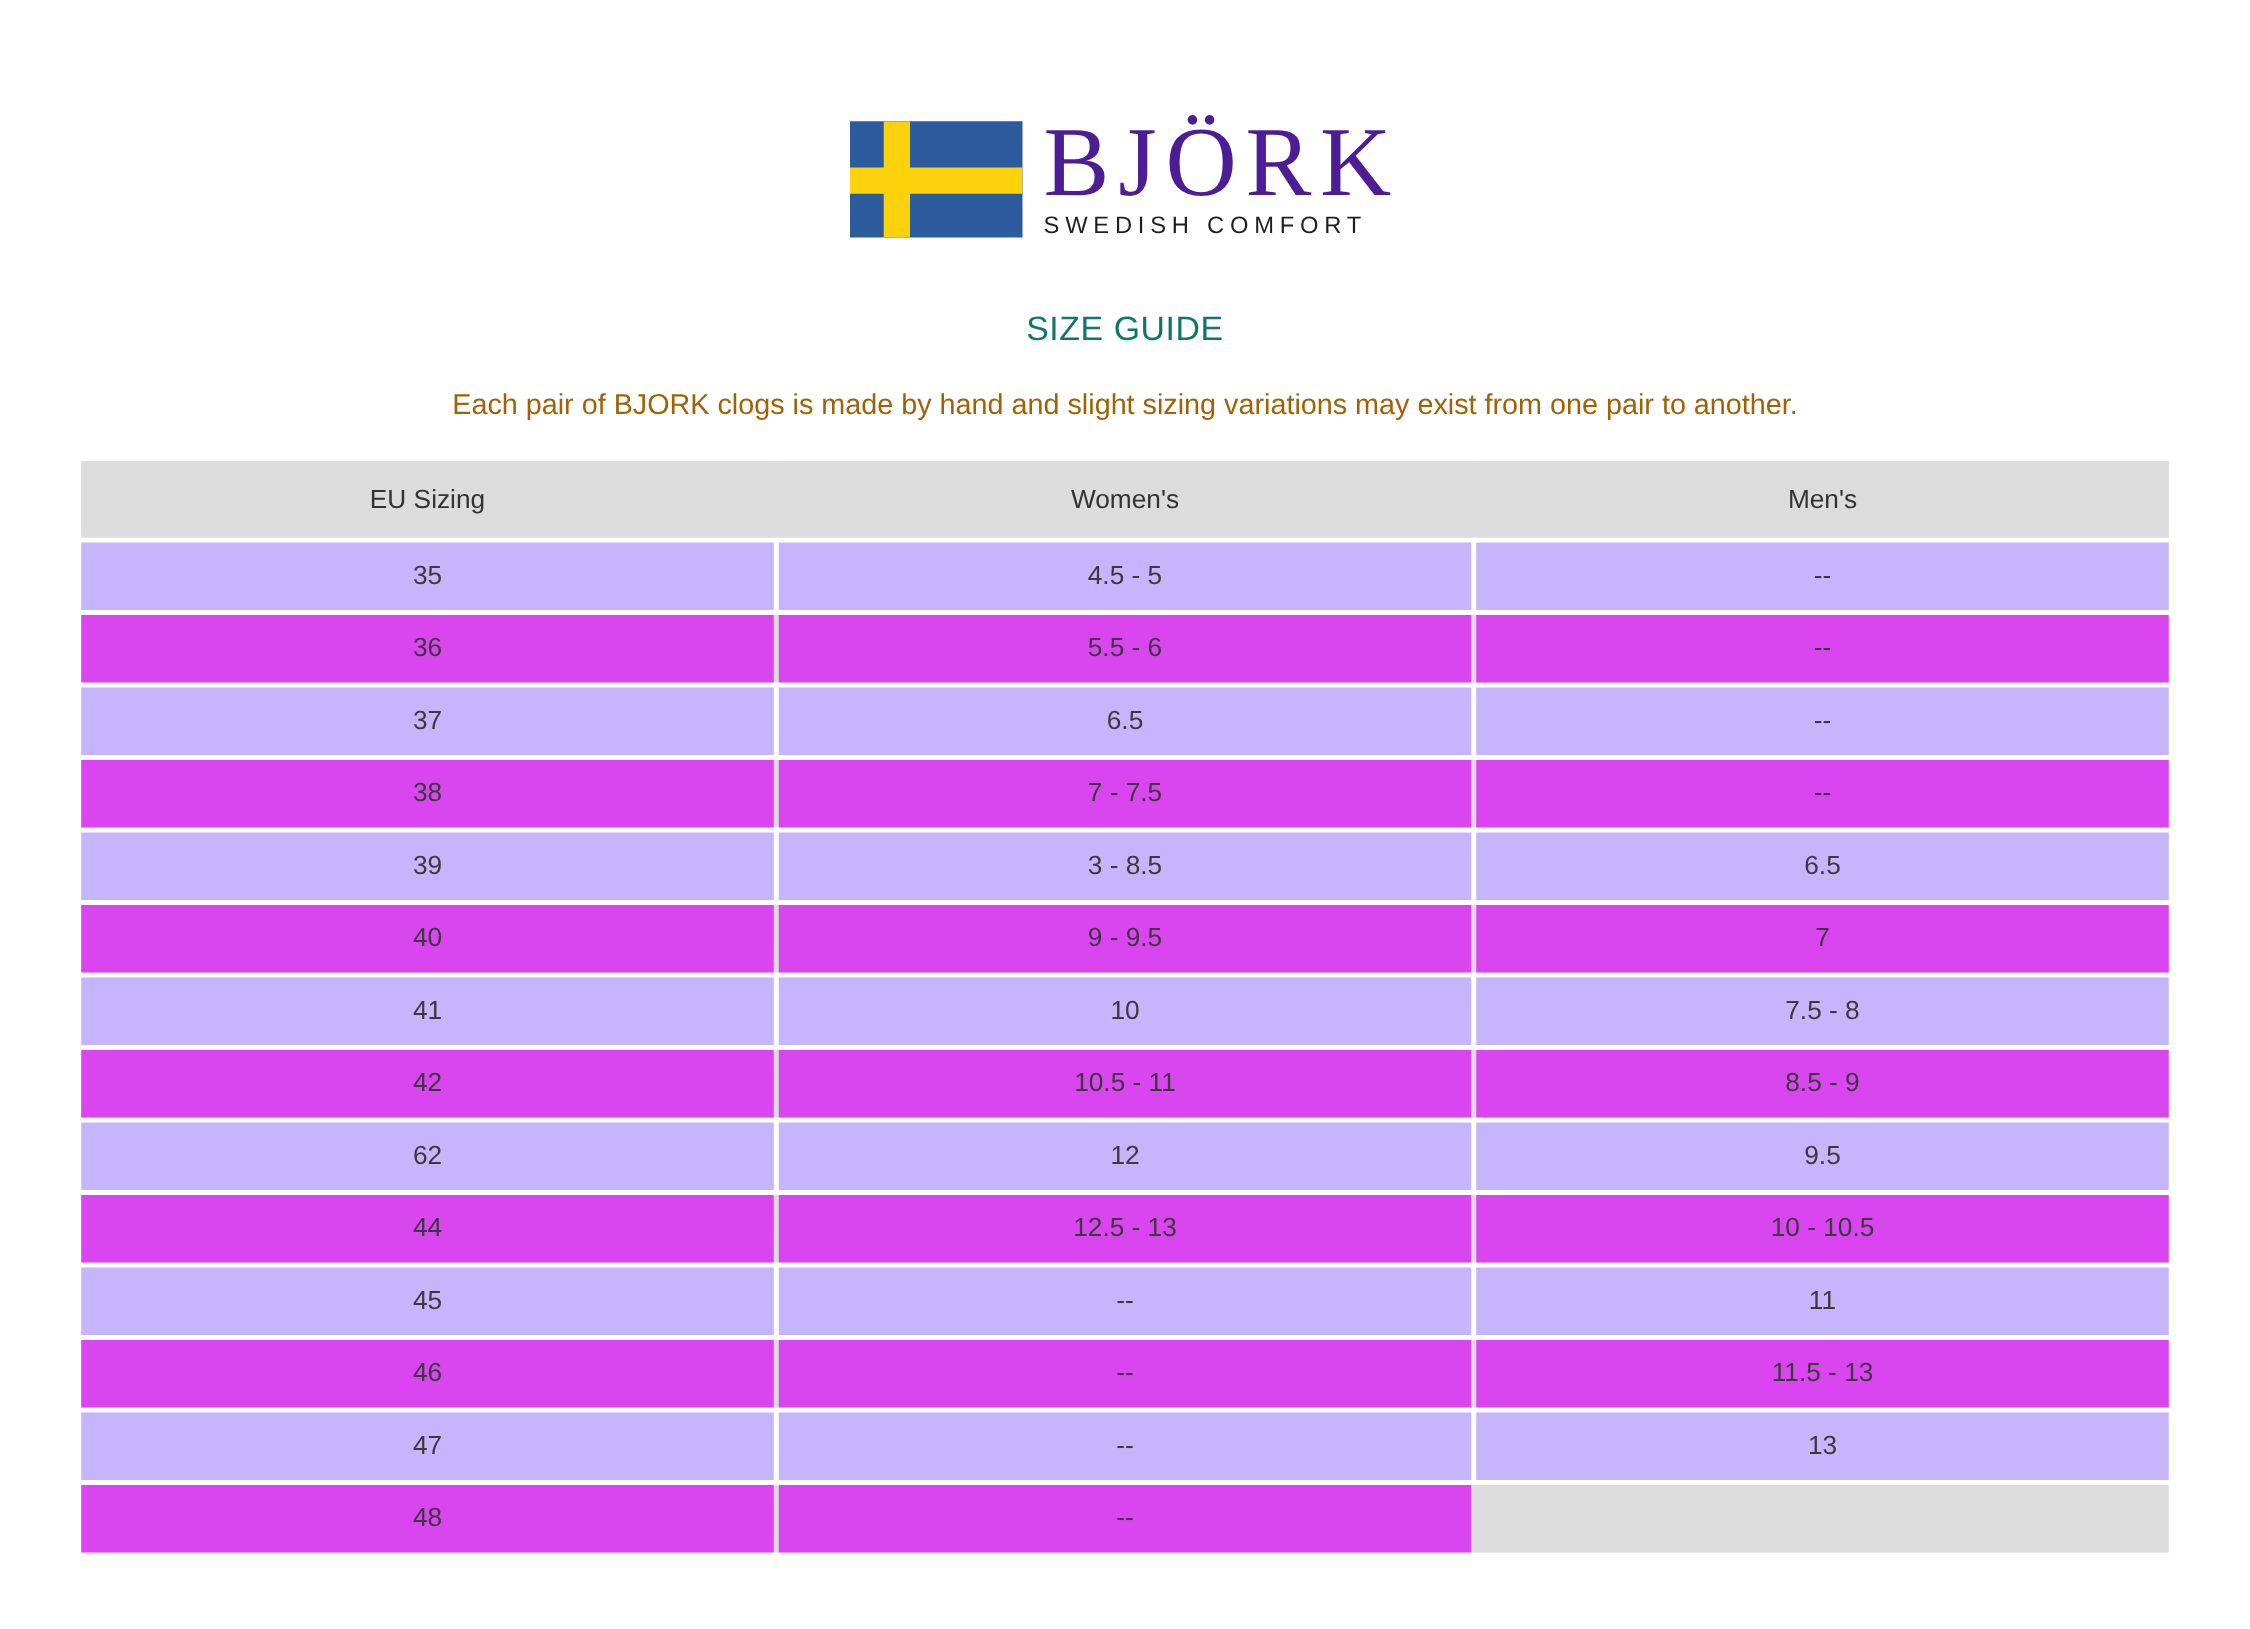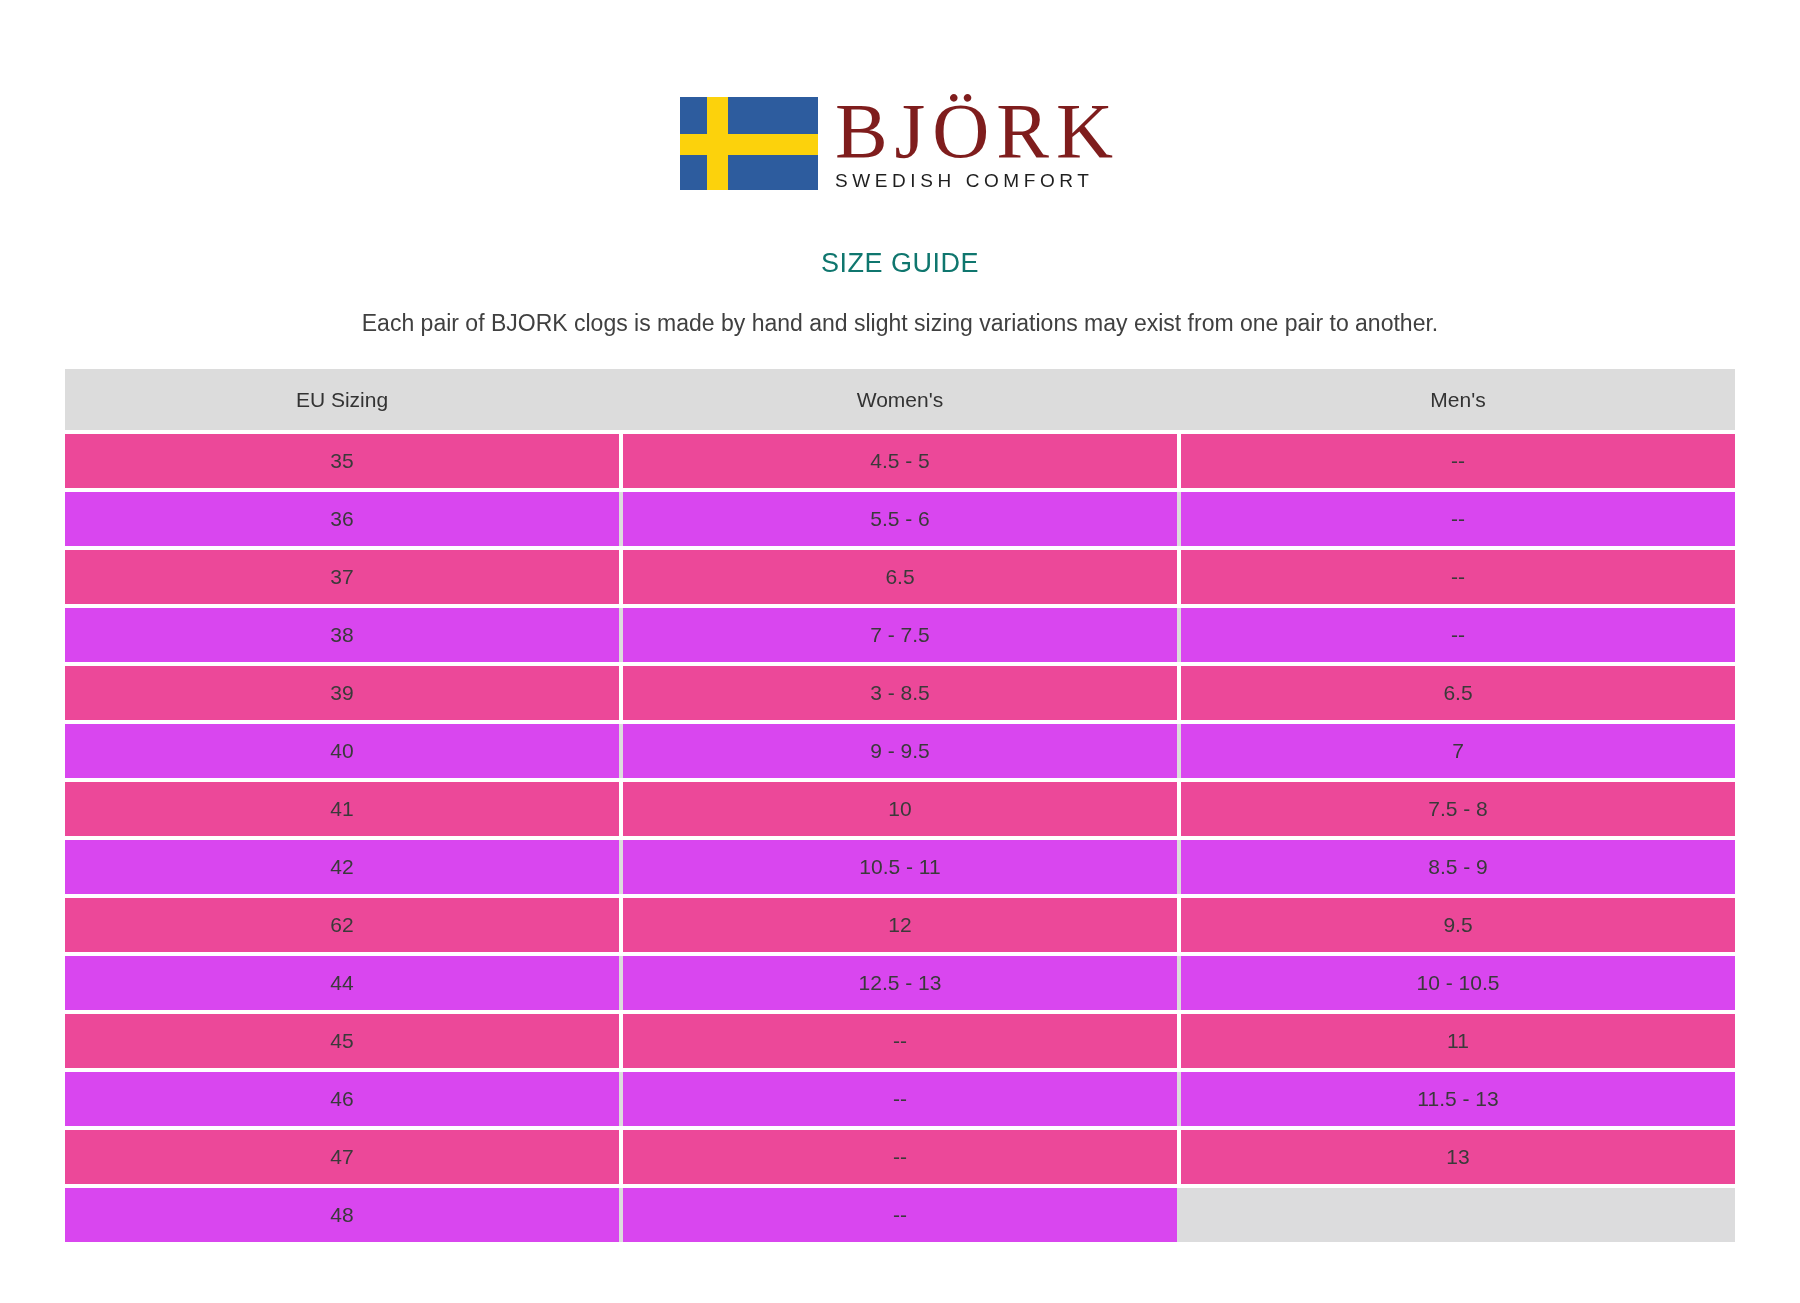--- a/index.html
+++ b/index.html
@@ -38,21 +38,21 @@
     margin-left: 17px;
     display: flex;
     flex-direction: column;
   }
   .brand {
     font-family: "Liberation Serif", serif;
     font-size: 79px;
     line-height: 72px;
     font-weight: 400;
     letter-spacing: 7px;
-    color: #7f1d1d;
+    color: #4c1d95;
     white-space: nowrap;
   }
   .tagline {
     font-family: "Liberation Sans", sans-serif;
     font-size: 19px;
     line-height: 25px;
     letter-spacing: 4.6px;
     color: #1f1f1f;
     margin-top: 1px;
     white-space: nowrap;
@@ -66,21 +66,21 @@
     line-height: 28px;
     color: #0f766e;
     letter-spacing: 0.5px;
     font-weight: 400;
   }
   .page-subtitle {
     margin-top: 34px;
     text-align: center;
     font-size: 23px;
     line-height: 24px;
-    color: #404040;
+    color: #a16207;
     font-weight: 400;
   }
 
   
   .size-table {
     margin: 34px 65px 0 65px;
     width: 1670px;
   }
   .t-row {
     display: grid;
@@ -93,21 +93,21 @@
     height: 54px;
     display: flex;
     align-items: center;
     justify-content: center;
     font-size: 21px;
     color: #3a3a3a;
   }
   .t-header { background: #dcdcdc; }
   .t-header .t-cell { height: 61px; color: #333333; background: #dcdcdc; }
   .row-light { background: #ffffff; }
-  .row-light .t-cell { background: #ec4899; }
+  .row-light .t-cell { background: #c4b5fd; }
   .row-dark  { background: #dcdcdd; }
   .row-dark .t-cell { background: #d946ef; }
 </style>
 </head>
 <body>
 
 <div class="logo-row">
   <div class="flag">
     <div class="bar-v"></div>
     <div class="bar-h"></div>

